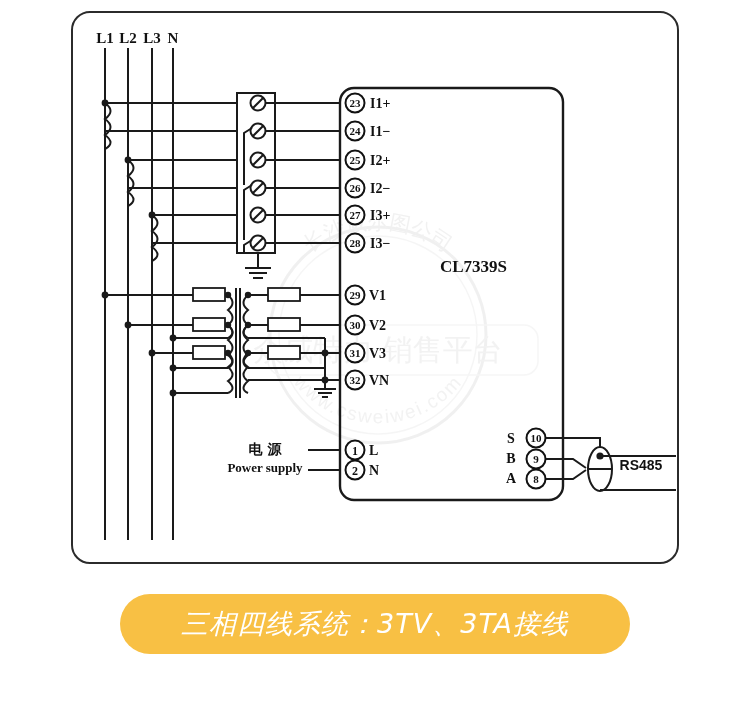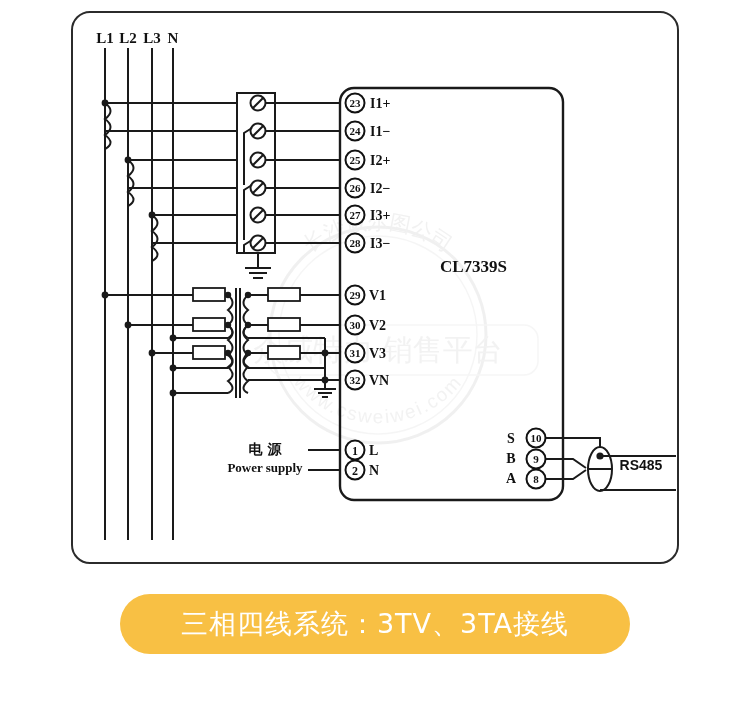--- a/index.html
+++ b/index.html
@@ -44,20 +44,21 @@
     align-items: center;
     justify-content: center;
     box-sizing: border-box;
   }
   .banner-text {
     color: #ffffff;
     font-family: "DejaVu Sans", "Liberation Sans", sans-serif;
     font-size: 27px;
     letter-spacing: 1px;
     white-space: nowrap;
+    font-style: italic;
   }
 </style>
 </head>
 <body>
 
 <div id="stage">
 
   <svg class="diagram" viewBox="0 0 750 726">
     <defs>
       <g id="screwTerminal">

